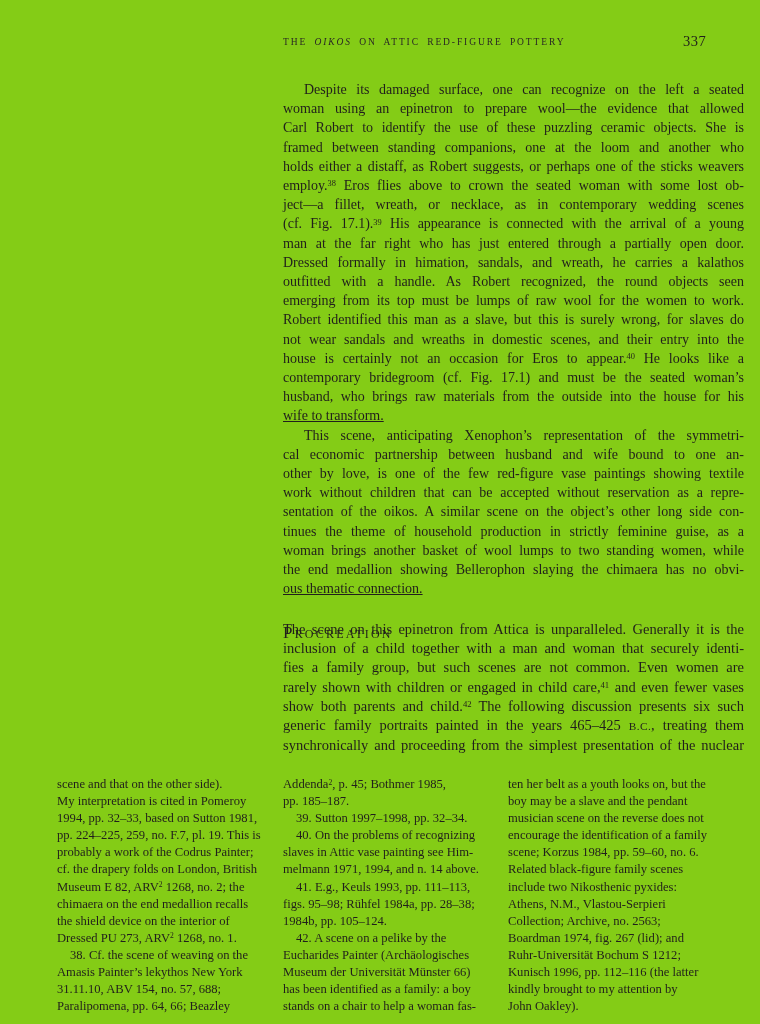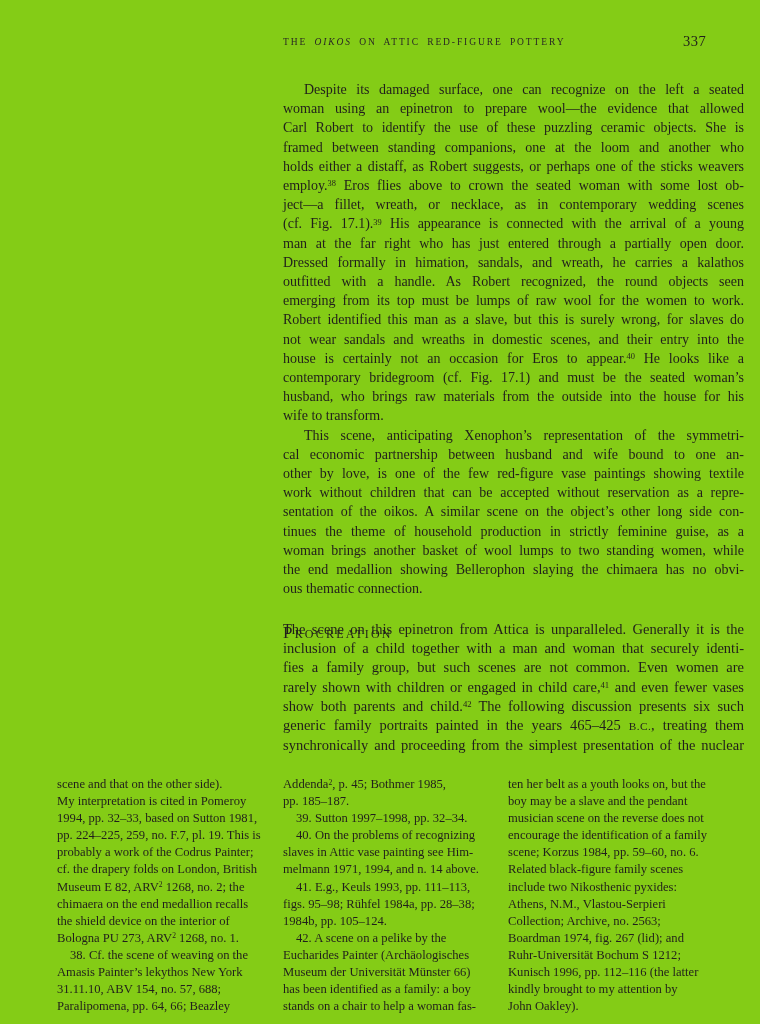--- a/index.html
+++ b/index.html
@@ -21,21 +21,21 @@
     position:absolute; left:683px; top:33px;
     font-size:14.5px; letter-spacing:0.5px;
   }
   .body-text {
     position:absolute; left:283px; top:80px; width:461px;
     font-size:14px; line-height:19.2px;
   }
   .para3-wrap { position:absolute; left:283px; top:620px; width:461px;
     font-size:14.5px; line-height:19.2px; }
   .line { text-align:justify; text-align-last:justify; }
-  .line.noj { text-align-last:left; }
+  .line.noj { text-align-last:left;text-decoration:underline; }
   .body-text .ind, .para3-wrap .ind { display:inline-block; width:21px; }
   .i { }
   .sc { font-size:0.78em; letter-spacing:0.4px; }
   sup {
     font-size:0.6em; line-height:0;
     vertical-align:baseline; position:relative; top:-0.45em;
   }
   .section-heading {
     position:absolute; left:283px; top:623px; margin:0;
     font-size:17px; font-weight:normal;
@@ -113,21 +113,21 @@
     <div class="fn-col fn-col1">
         <div class="line"><span>scene and that on the other side).</span></div>
         <div class="line"><span>My interpretation is cited in Pomeroy</span></div>
         <div class="line"><span>1994, pp. 32–33, based on Sutton 1981,</span></div>
         <div class="line"><span>pp. 224–225, 259, no. F.7, pl. 19. This is</span></div>
         <div class="line"><span>probably a work of the Codrus Painter;</span></div>
         <div class="line"><span>cf. the drapery folds on London, British</span></div>
         <div class="line"><span>Museum E 82, </span><span class="i">ARV</span><sup class="i">2</sup><span> 1268, no. 2; the</span></div>
         <div class="line"><span>chimaera on the end medallion recalls</span></div>
         <div class="line"><span>the shield device on the interior of</span></div>
-        <div class="line"><span>Bologna PU 273, </span><span class="i">ARV</span><sup class="i">2</sup><span> 1268, no. 1.</span></div>
+        <div class="line"><span>Dressed PU 273, </span><span class="i">ARV</span><sup class="i">2</sup><span> 1268, no. 1.</span></div>
         <div class="line"><span class="ind"></span><span>38. Cf. the scene of weaving on the</span></div>
         <div class="line"><span>Amasis Painter’s lekythos New York</span></div>
         <div class="line"><span>31.11.10, </span><span class="i">ABV</span><span> 154, no. 57, 688;</span></div>
         <div class="line"><span class="i">Paralipomena,</span><span> pp. 64, 66; </span><span class="i">Beazley</span></div>
       </div>
     <div class="fn-col fn-col2">
         <div class="line"><span class="i">Addenda</span><sup class="i">2</sup><span>, p. 45; Bothmer 1985,</span></div>
         <div class="line"><span>pp. 185–187.</span></div>
         <div class="line"><span class="ind"></span><span>39. Sutton 1997–1998, pp. 32–34.</span></div>
         <div class="line"><span class="ind"></span><span>40. On the problems of recognizing</span></div>

